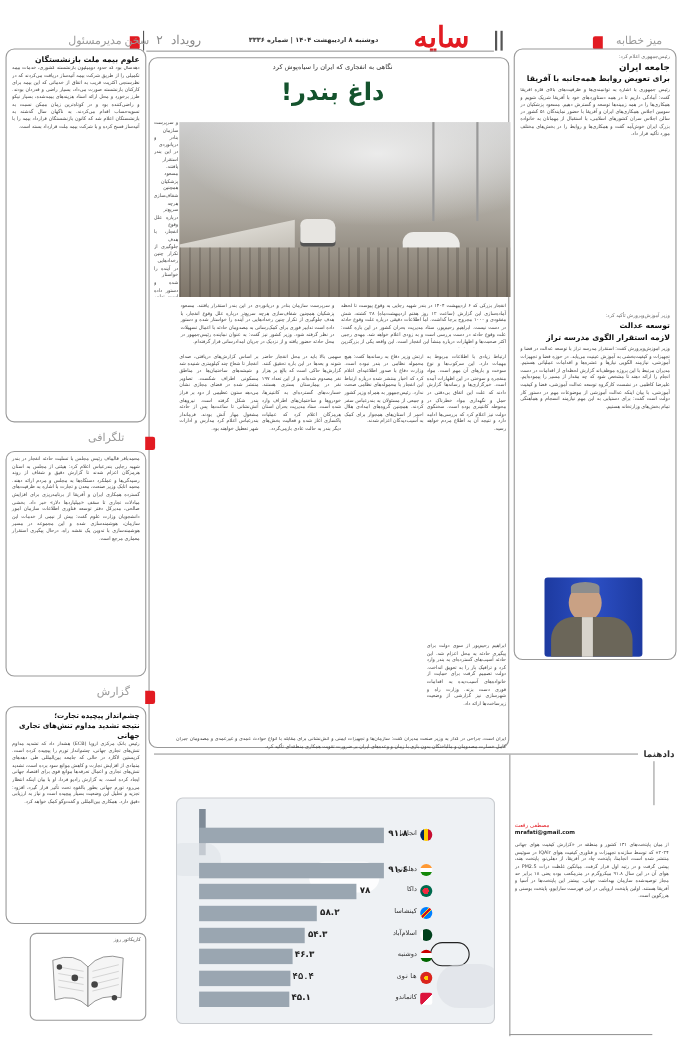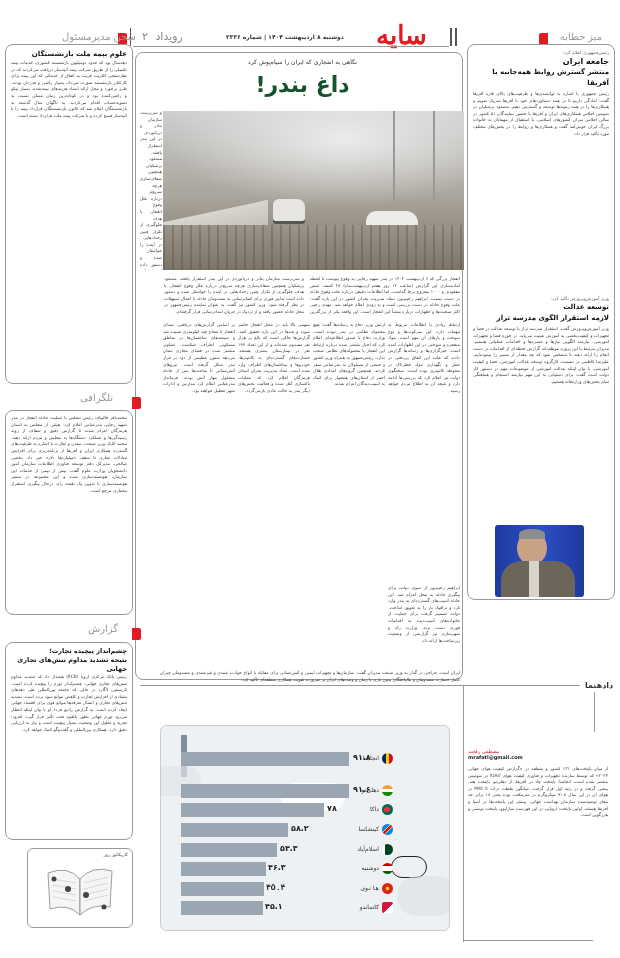--- a/index.html
+++ b/index.html
@@ -1,20 +1,20 @@
 <!DOCTYPE html>
 <html><head>
 <meta charset="utf-8">
 <style>
   * { box-sizing: border-box; margin: 0; padding: 0; }
   html, body { width: 620px; height: 958px; background: #ffffff; overflow: hidden; }
   body { font-family: "DejaVu Sans", sans-serif; color: #333; direction: rtl; position: relative; }
 
   
-  .hdr-label { position: absolute; top: 31px; font-size: 10px; color: #9a9a9a; font-family: Liberation Sans, sans-serif; }
+  .hdr-label { position: absolute; top: 31px; font-size: 10px; color: #9a9a9a; font-family: Liberation Serif, serif; }
   .red-tab { position: absolute; width: 9px; height: 12px; background: #e21b22; border-radius: 2px 0 0 2px; }
   .red-tab.r { border-radius: 0 2px 2px 0; }
   .hdr-sep { position: absolute; top: 28px; width: 2px; height: 18px; background: #555; }
   .logo { position: absolute; top: 22px; left: 376px; font-size: 26px; color: #e21b22; font-family: "DejaVu Serif", serif; font-weight: bold; line-height: 1; }
   .date-line { position: absolute; top: 33px; left: 190px; width: 190px; text-align: center; font-size: 6px; color: #333; font-weight: bold; }
   .issue-num { position: absolute; top: 30px; left: 142px; font-size: 11px; color: #888; }
 
   
   .panel { position: absolute; border: 1px solid #999; border-radius: 7px; background: #fff; }
   .frame-line { position: absolute; background: #999; }
@@ -68,21 +68,21 @@
   <span class="red-tab r" style="left:118px; top:33px;"></span>
   <span class="hdr-label" style="left:62px;">سخن مدیرمسئول</span>
 </div>
 
 <div class="frame-line" style="left:133px; top:46px; width:316px; height:1px;"></div>
 
 <div class="panel" style="left:467px; top:44px; width:148px; height:556px; border-radius:8px;">
   <div style="padding:4px 5px;">
     <div class="kicker">رئیس‌جمهوری اعلام کرد:</div>
     <div class="headline-sm">جامعه ایران</div>
-    <div class="headline-sm" style="font-size:7px;">منتشر گسترش روابط همه‌جانبه با آفریقا</div>
+    <div class="headline-sm" style="font-size:7px;">برای تعویض روابط همه‌جانبه با آفریقا</div>
     <div class="col-text" style="height:200px; margin-top:2px;">رئیس جمهوری با اشاره به توانمندی‌ها و ظرفیت‌های بالای قاره آفریقا گفت: آمادگی داریم تا در همه دستاوردهای خود با آفریقا شریک شویم و همکاری‌ها را در همه زمینه‌ها توسعه و گسترش دهیم. مسعود پزشکیان در سومین اجلاس همکاری‌های ایران و آفریقا با حضور نمایندگان ۵۱ کشور در سالن اجلاس سران کشورهای اسلامی، با استقبال از مهمانان به خانواده بزرگ ایران خوش‌آمد گفت و همکاری‌ها و روابط را در بخش‌های مختلف مورد تأکید قرار داد.</div>
     <div class="kicker" style="margin-top:4px;">وزیر آموزش‌وپرورش تأکید کرد:</div>
     <div class="headline-sm" style="font-size:7px;">توسعه عدالت</div>
     <div class="headline-sm" style="font-size:7px;">لازمه استقرار الگوی مدرسه تراز</div>
     <div class="col-text" style="height:160px; margin-top:2px;">وزیر آموزش‌وپرورش گفت: استقرار مدرسه تراز با توسعه عدالت در فضا و تجهیزات و کیفیت‌بخشی به آموزش عینیت می‌یابد. در حوزه فضا و تجهیزات آموزشی، نیازمند الگویی نیازها و عشره‌ها و اقدامات عملیاتی هستیم. مدیران مرتبط با این پروژه موظف‌اند گزارش لحظه‌ای از اقدامات در دست انجام را ارائه دهند تا مشخص شود که چه مقدار از مسیر را پیموده‌ایم. علیرضا کاظمی در نشست کارگروه توسعه عدالت آموزشی، فضا و کیفیت آموزشی، با بیان اینکه عدالت آموزشی از موضوعات مهم در دستور کار دولت است گفت: برای دستیابی به این مهم نیازمند انسجام و هماهنگی تمام بخش‌های وزارتخانه هستیم.</div>
   </div>
 
   <div style="position:absolute; left:27px; top:480px; width:89px; height:72px; background:linear-gradient(90deg,#1d3aa0,#2c4fc4 50%,#1d3aa0); border-radius:3px; overflow:hidden;">
     <div style="position:absolute; left:22px; top:6px; width:30px; height:34px; border-radius:50%; background:#c9a184;"></div>
     <div style="position:absolute; left:24px; top:4px; width:26px; height:10px; border-radius:50% 50% 0 0; background:#8d8d8d;"></div>

